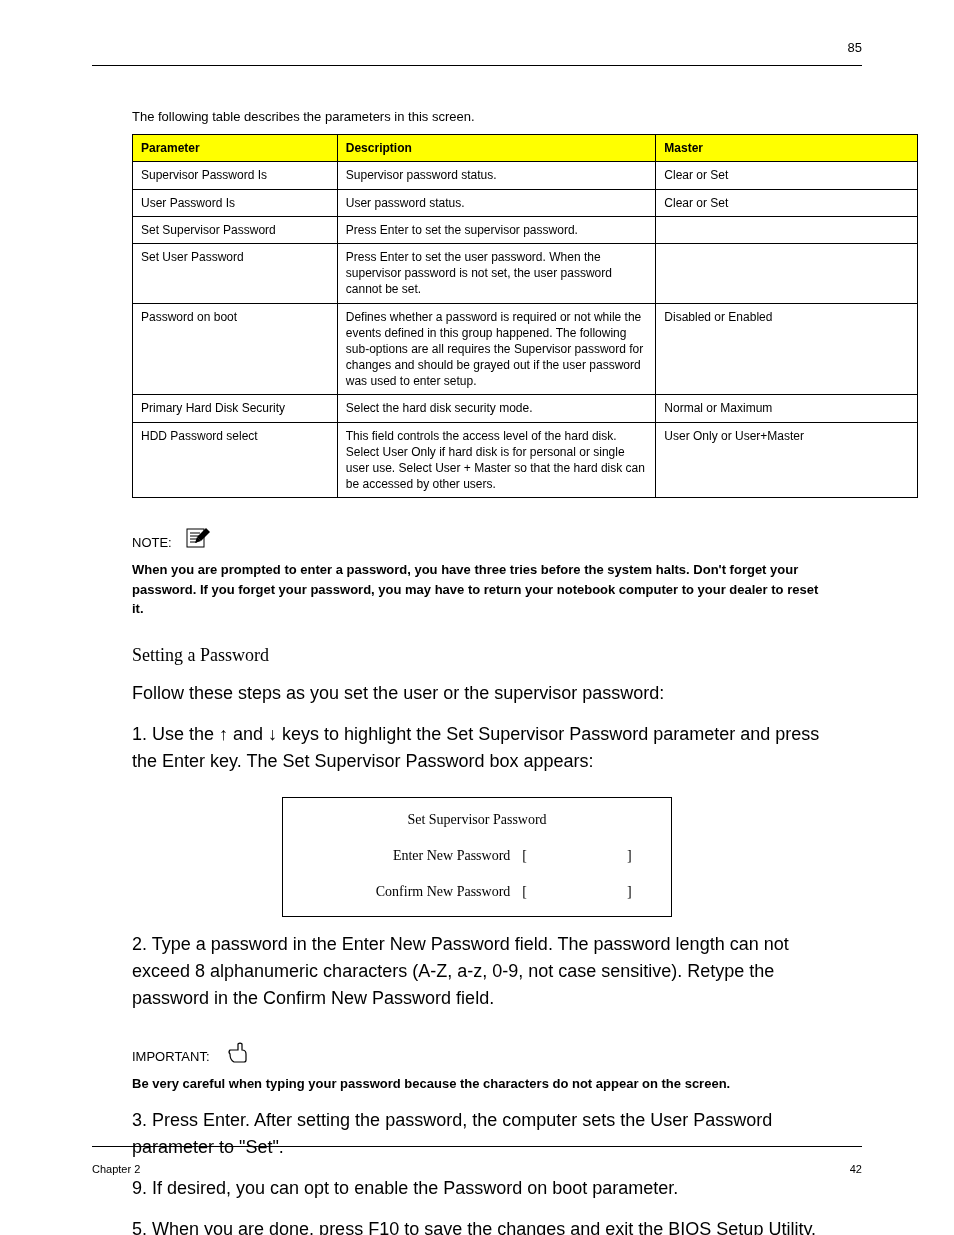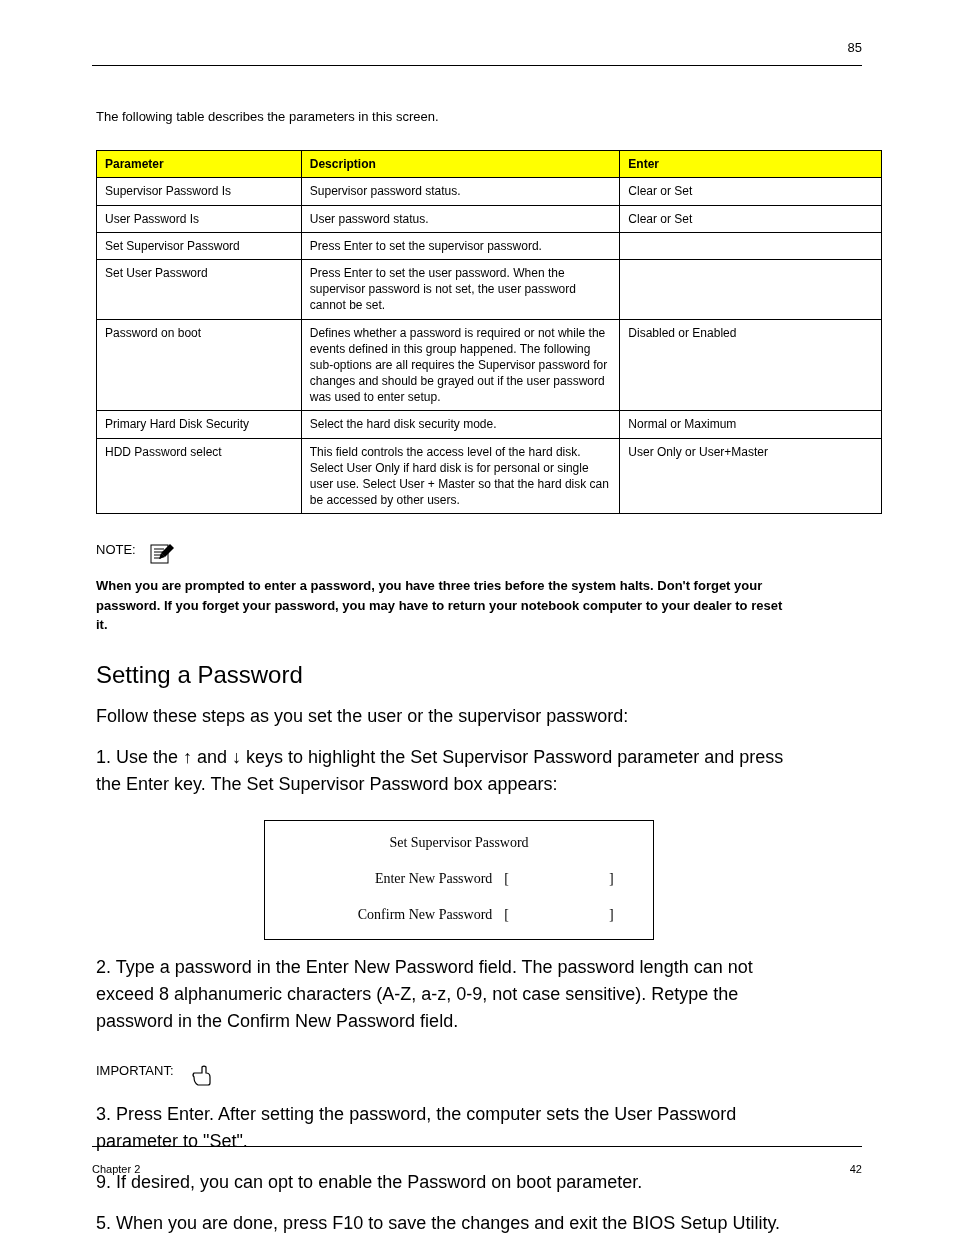--- a/index.html
+++ b/index.html
@@ -1,38 +1,38 @@
 <!DOCTYPE html>
 <html><head>
 <meta charset="utf-8">
 <style>
   * { box-sizing: border-box; margin: 0; padding: 0; }
   html, body { width: 954px; height: 1235px; background: #ffffff; font-family: Arial, Helvetica, sans-serif; color: #000000; }
-  .page { width: 954px; height: 1235px; position: relative; padding: 52px 92px 60px 56px; }
+  .page { width: 954px; height: 1235px; position: relative; padding: 52px 92px 60px 92px; }
   .header-rule { position: absolute; left: 92px; right: 92px; top: 65px; border-top: 1.5px solid #000; }
   .page-right { position: absolute; right: 92px; top: 40px; font-size: 13px; }
   .footer-rule { position: absolute; left: 92px; right: 92px; bottom: 88px; border-top: 1px solid #000; }
   .footer-left { position: absolute; left: 92px; bottom: 60px; font-size: 11px; }
   .footer-right { position: absolute; right: 92px; bottom: 60px; font-size: 11px; }
 
-  .intro { margin-top: 56px; margin-bottom: 24px; margin-left: 40px; font-size: 13px; line-height: 1.4; }
+  .intro { margin-top: 56px; margin-bottom: 8px; margin-left: 40px; font-size: 13px; line-height: 1.4; }
 
   table.params { border-collapse: collapse; width: 786px; margin-left: 40px; font-size: 12px; border-radius: 30px; }
   table.params th, table.params td { border: 1px solid #000; padding: 5px 8px; text-align: left; vertical-align: top; line-height: 1.35; }
   table.params th { background: #ffff00; font-weight: bold; }
   .col0 { width: 180px; }
   .col1 { width: 280px; }
   .col2 { width: 230px; }
 
-  .note-block { margin-top: 28px; margin-left: 40px; display: flex; align-items: flex-start; gap: 14px; }
+  .note-block { margin-top: 28px; margin-left: 40px; display: flex; align-items: flex-end; gap: 14px; }
   .note-label { font-size: 13px; }
   .note-icon { width: 28px; height: 24px; display: inline-block; }
   .note-body { margin-left: 40px; margin-top: 10px; font-size: 13px; line-height: 1.5; max-width: 690px; font-weight: bold; }
 
-  .subhead { margin-left: 40px; margin-top: 26px; font-size: 24px; font-weight: normal; }
+  .subhead { margin-left: 40px; margin-top: 26px; font-size: 18px; font-weight: normal; font-family: Liberation Serif, serif; }
   .para { margin-left: 40px; margin-top: 14px; font-size: 18px; line-height: 1.5; max-width: 690px; }
 
   .dialog { width: 390px; border: 1.5px solid #000; margin: 22px auto 0 auto; padding: 14px 20px 16px 20px; font-family: Georgia, 'Times New Roman', serif; font-size: 14px; }
   .dialog-title { text-align: center; margin-bottom: 14px; }
   .dialog-row { display: flex; align-items: center; margin-top: 20px; justify-content: center; }
   .dialog-row .lbl { width: 200px; text-align: right; padding-right: 12px; }
   .dialog-row .bracket { font-family: Georgia, serif; }
   .dialog-row .slot { display: inline-block; width: 100px; }
 </style>
 </head>
@@ -47,21 +47,21 @@
   <table class="params">
     <colgroup>
         <col class="col0">
         <col class="col1">
         <col class="col2">
       </colgroup>
     <thead>
       <tr>
         <th>Parameter</th>
         <th>Description</th>
-        <th>Enter</th>
+        <th>Master</th>
       </tr>
     </thead>
     <tbody id="tbody">
         <tr>
           <td>Supervisor Password Is</td>
           <td>Supervisor password status.</td>
           <td>Clear or Set</td>
         </tr>
         <tr>
           <td>User Password Is</td>
@@ -137,20 +137,21 @@
   <p class="para">2. Type a password in the Enter New Password field. The password length can not exceed 8 alphanumeric characters (A-Z, a-z, 0-9, not case sensitive). Retype the password in the Confirm New Password field.</p>
 
   <div class="note-block">
     <span class="note-label">IMPORTANT:</span>
     <span class="note-icon">
       <svg viewBox="0 0 28 24" width="28" height="24">
         <path d="M6 14 Q4 12 6 10 L14 10 L14 4 Q16 2 18 4 L18 10 Q22 10 22 14 L22 20 Q22 22 20 22 L10 22 Q6 20 6 14 Z" fill="none" stroke="#000" stroke-width="1.2"></path>
       </svg>
     </span>
   </div>
+  <p class="note-body">Be very careful when typing your password because the characters do not appear on the screen.</p>
 
   <p class="para">3. Press Enter. After setting the password, the computer sets the User Password parameter to "Set".</p>
   <p class="para">9. If desired, you can opt to enable the Password on boot parameter.</p>
   <p class="para">5. When you are done, press F10 to save the changes and exit the BIOS Setup Utility.</p>
 
   <div class="footer-rule"></div>
   <div class="footer-left">Chapter 2</div>
   <div class="footer-right">42</div>
 </div>
 

